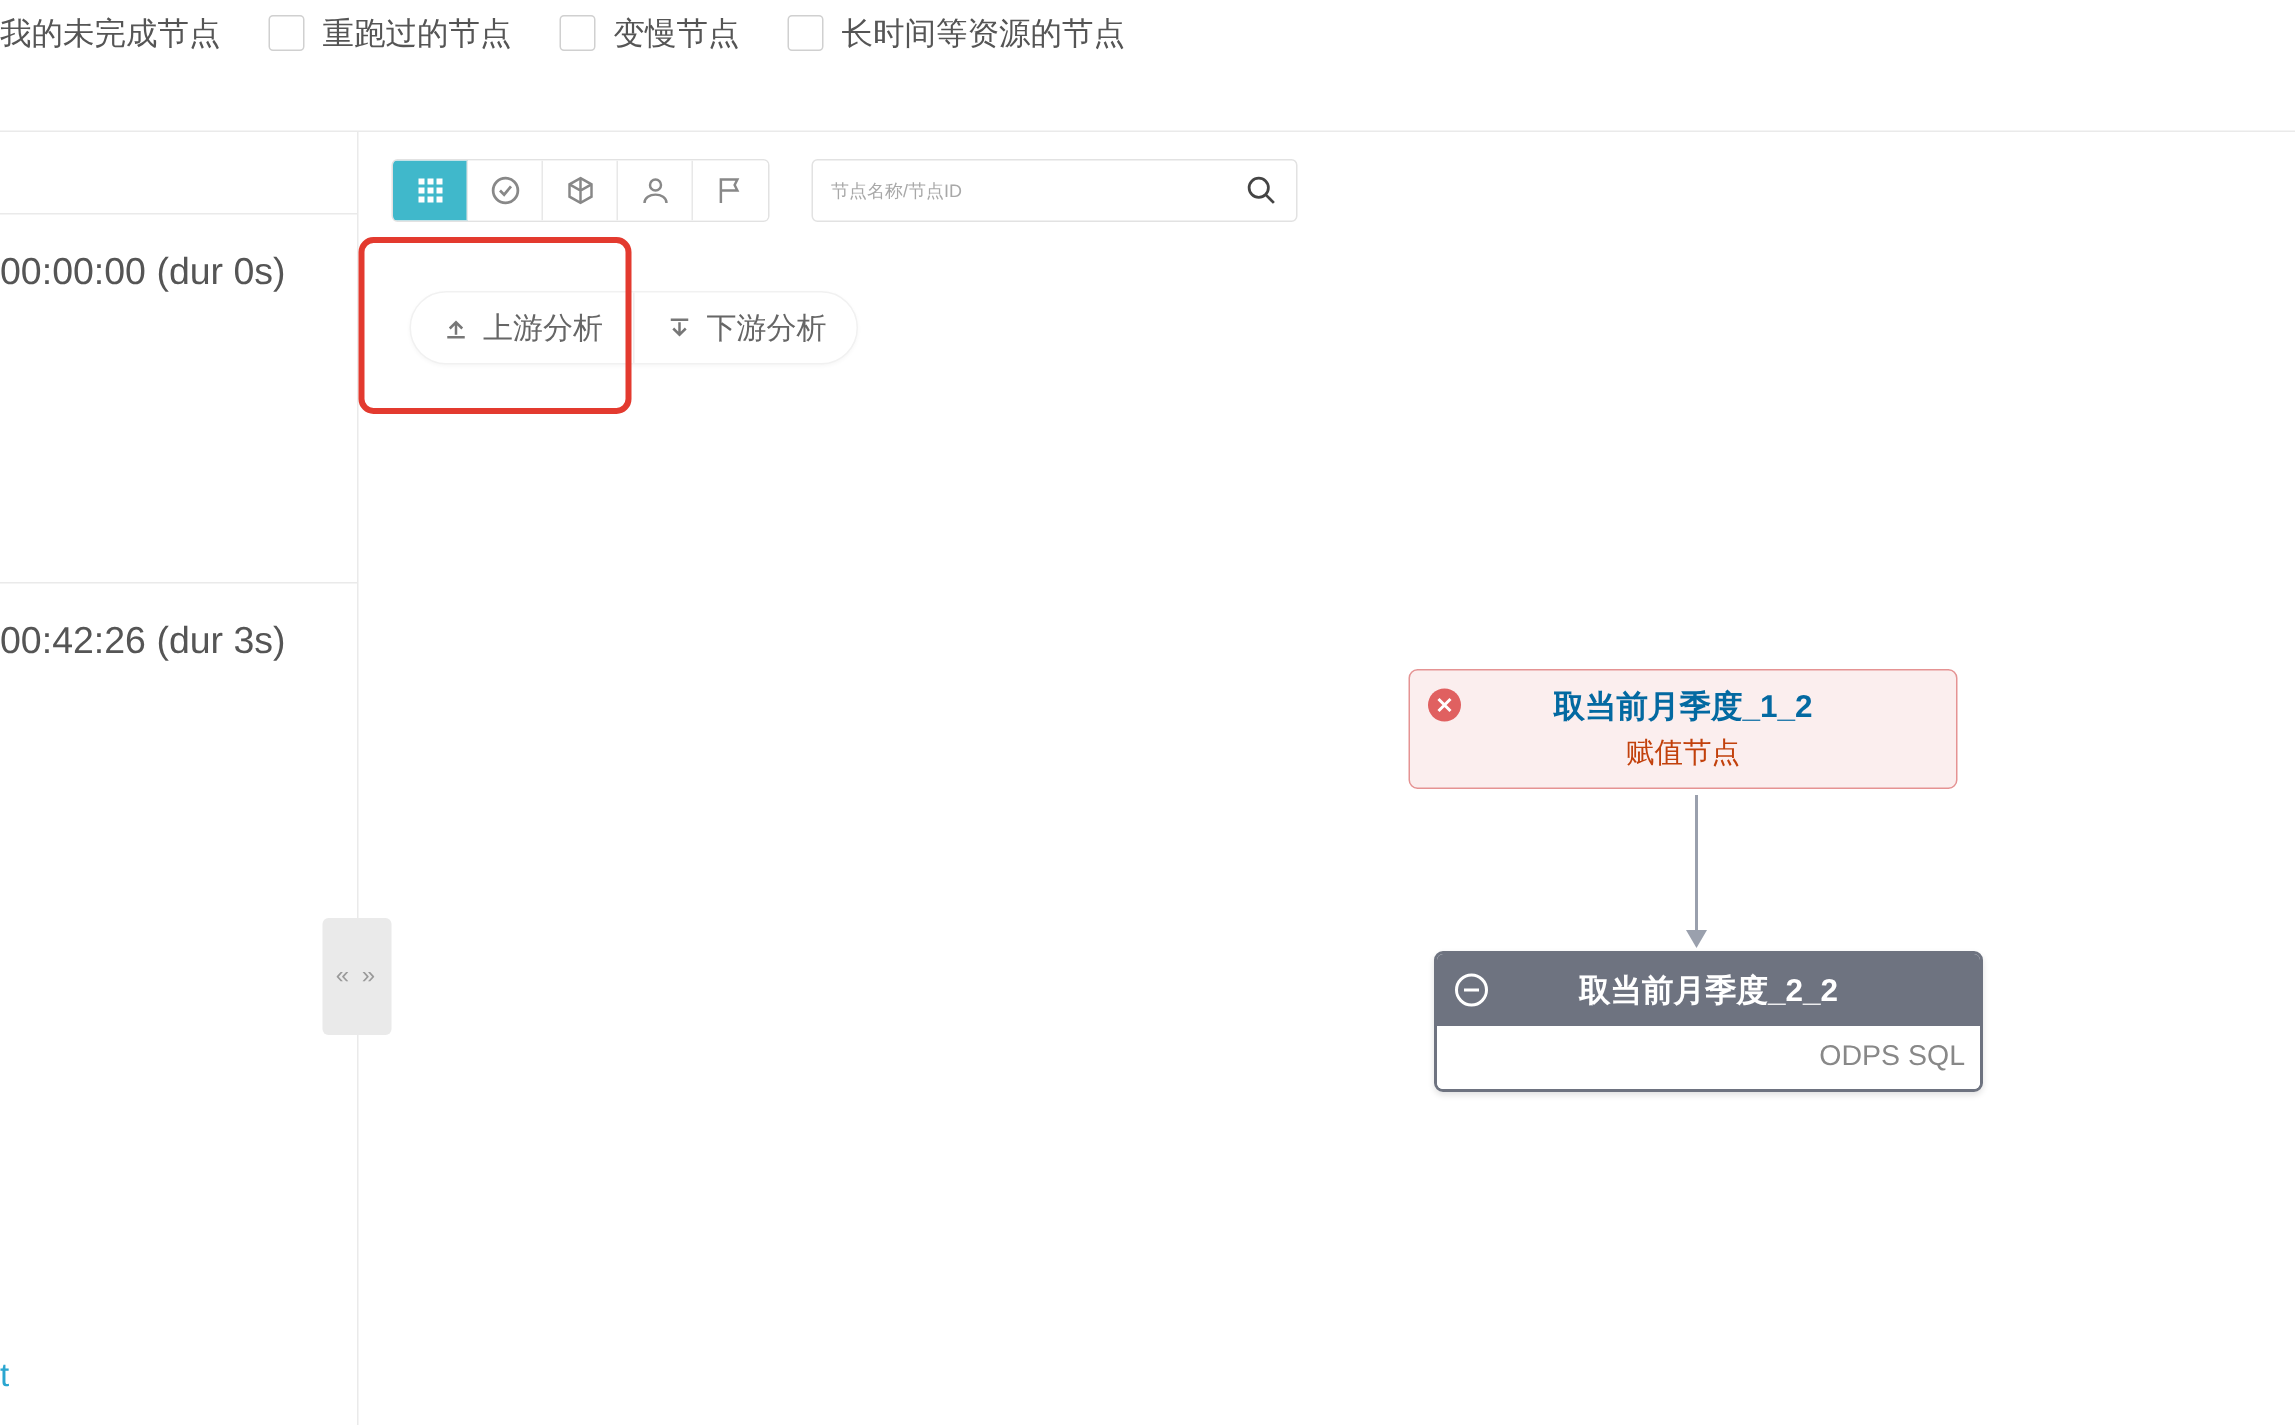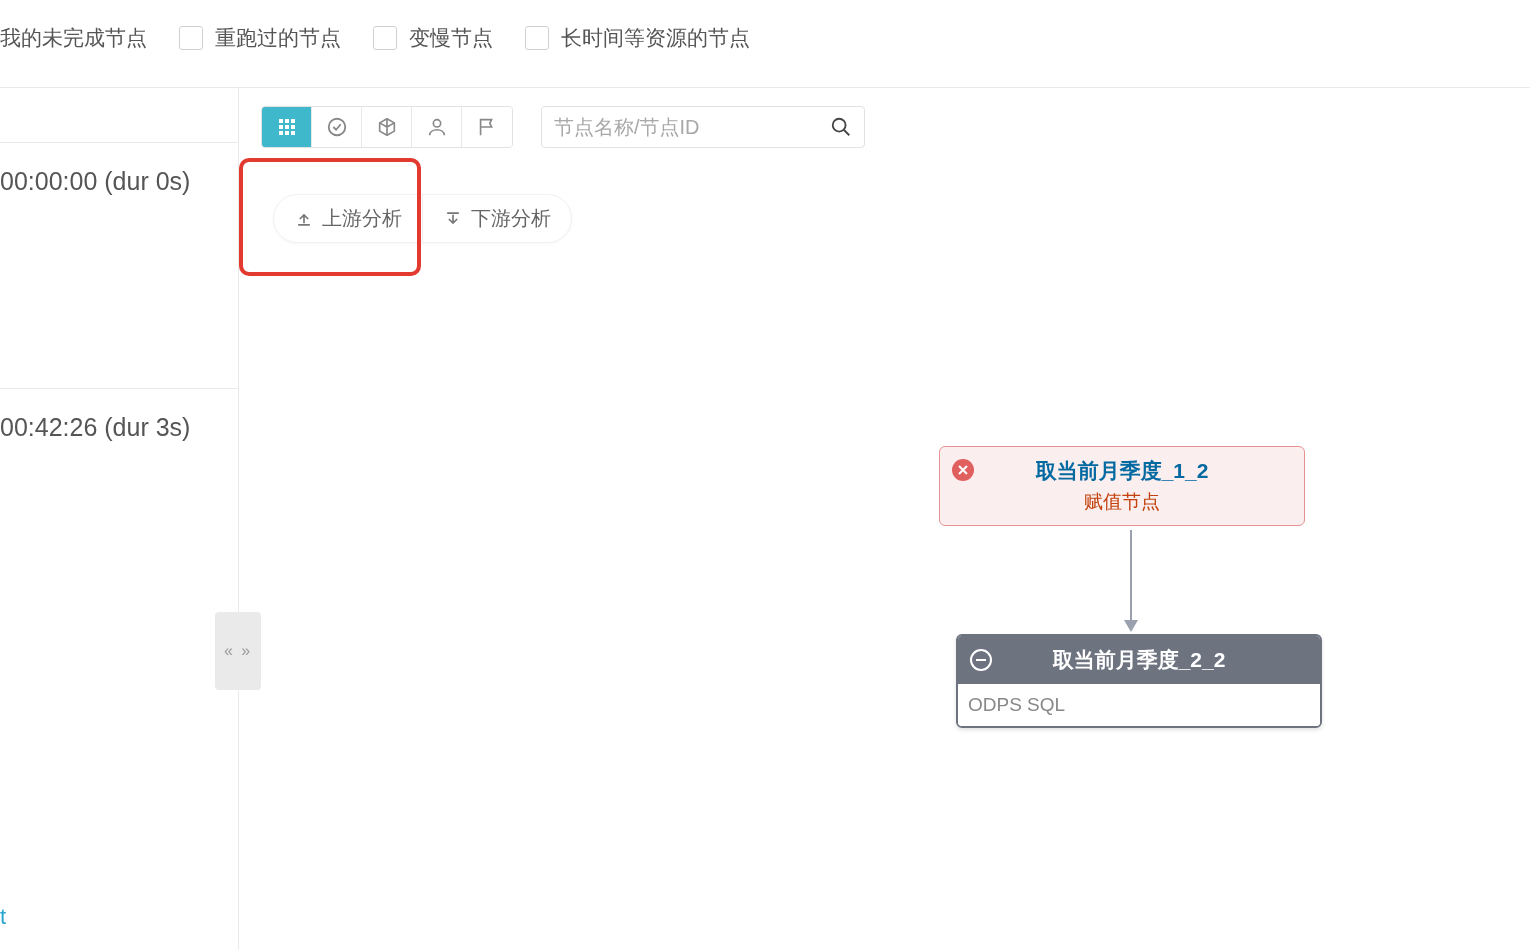--- a/index.html
+++ b/index.html
@@ -10,21 +10,21 @@
       height: 950px;
       overflow: hidden;
       color: #333;
     }
 
     
     .filter-bar {
       height: 88px;
       display: flex;
       align-items: flex-start;
-      padding-top: 24px;
+      padding-top: 8px;
       padding-left: 0;
       border-bottom: 1px solid #eaeaea;
       gap: 32px;
     }
     .filter-item {
       display: flex;
       align-items: center;
       gap: 12px;
       font-size: 21px;
       color: #555;
@@ -119,21 +119,21 @@
       border: 1px solid #e2e2e2;
       border-radius: 4px;
       width: 324px;
       height: 42px;
       padding: 0 12px;
     }
     .search-input {
       flex: 1;
       border: none;
       outline: none;
-      font-size: 20px;
+      font-size: 12px;
       color: #a16207;
     }
     .search-input::placeholder { color: #a8a8a8; }
     .search-ic {
       width: 22px; height: 22px; color: #444;
     }
 
     
     .analysis-row {
       position: absolute;
@@ -243,21 +243,21 @@
       background: #6e7380;
       color: #fff;
       text-align: center;
       font-size: 21px;
       font-weight: 600;
       padding: 10px 16px;
       position: relative;
     }
     .node-dark .node-sub {
       background: #fff;
-      text-align: left;
+      text-align: right;
       font-size: 19px;
       color: #888;
       padding: 10px;
     }
     .status-dash {
       position: absolute;
       left: 12px;
       top: 50%;
       transform: translateY(-50%);
       width: 22px;

